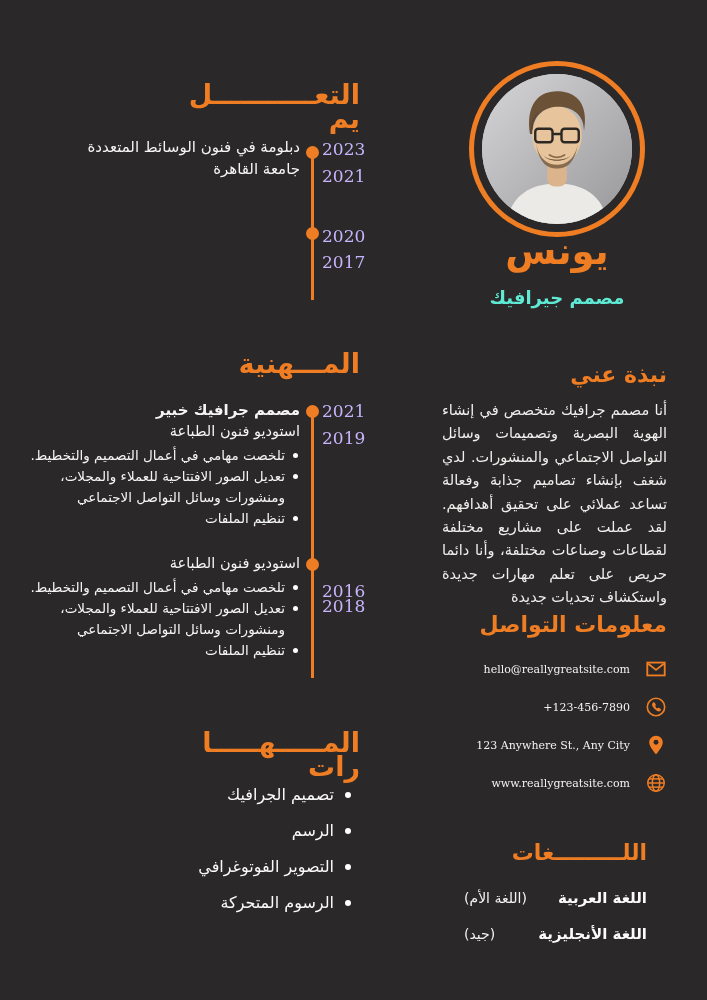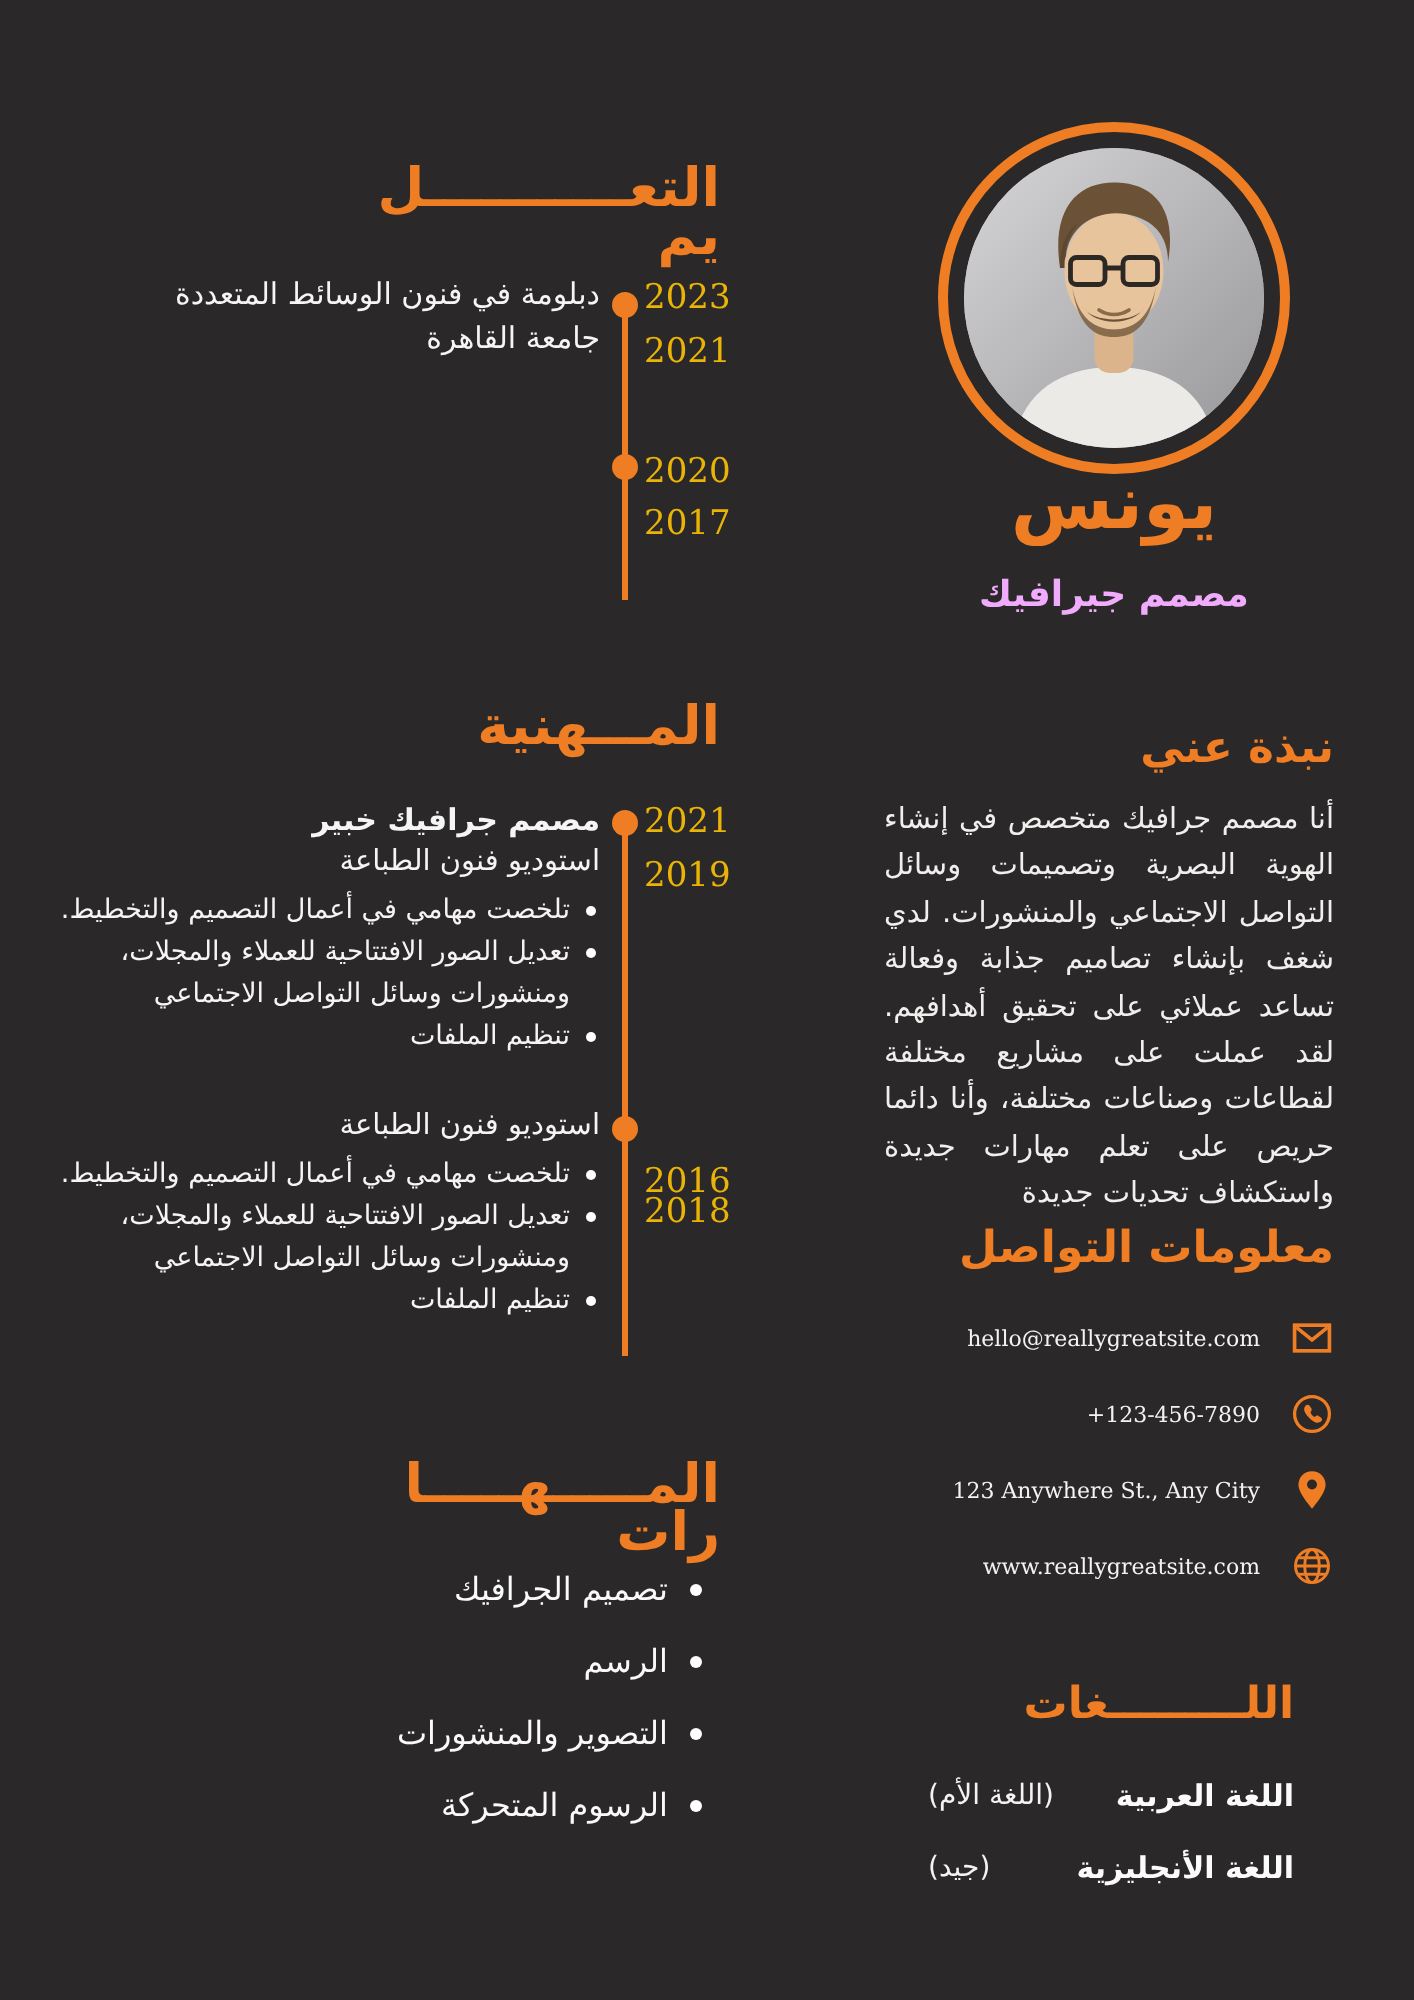--- a/index.html
+++ b/index.html
@@ -26,21 +26,21 @@
   }
   .photo-clip{
     position:absolute;inset:8px;border-radius:50%;overflow:hidden;background:#bfbfc1;
   }
   .photo-clip svg{display:block;width:100%;height:100%;}
 
   
   .name-block{position:absolute;left:447px;top:231px;width:220px;text-align:center;}
   .first-name{color:#ef7d24;font-size:37px;font-weight:bold;line-height:42px;}
   .last-name{color:#fdfdfd;font-size:37px;font-weight:bold;line-height:44px;}
-  .job-title{color:#f0abfc;font-size:18px;font-weight:bold;margin-top:14px;}
+  .job-title{color:#5eead4;font-size:18px;font-weight:bold;margin-top:14px;}
 
   
   .about{position:absolute;left:442px;top:362px;width:225px;}
   .about p{
     margin:11px 0 0 0;color:#f0efee;font-size:14.5px;line-height:23.4px;
     text-align:justify;text-align-last:right;
   }
 
   .contact{position:absolute;left:442px;top:612px;width:225px;}
   .contact-list{margin-top:12px;}
@@ -57,21 +57,21 @@
   
   .edu-header{position:absolute;left:30px;top:83px;width:330px;}
   .xp-header{position:absolute;left:30px;top:352px;width:330px;}
   .skills-header{position:absolute;left:30px;top:731px;width:330px;}
 
   .tl-line{position:absolute;width:3px;background:#ef7d24;left:311px;}
   .tl-line.edu{top:150px;height:150px;}
   .tl-line.xp{top:410px;height:268px;}
   .tl-dot{position:absolute;width:13px;height:13px;border-radius:50%;background:#ef7d24;left:306px;}
 
-  .tl-year{position:absolute;left:322px;width:44px;color:#eab308;font-size:17px;text-align:left;}
+  .tl-year{position:absolute;left:322px;width:44px;color:#c4b5fd;font-size:17px;text-align:left;}
 
   .tl-content{position:absolute;width:270px;left:30px;text-align:right;color:#f5f5f5;}
   .edu-degree{font-size:15px;line-height:22px;}
   .edu-school{font-size:15px;line-height:22px;}
 
   .xp-role{font-size:15px;font-weight:bold;line-height:21px;}
   .xp-company{font-size:14.5px;line-height:21px;margin-bottom:3px;}
   .xp-bullet{position:relative;padding-right:15px;font-size:13.5px;line-height:21px;}
   .xp-bullet::before{
     content:"";position:absolute;right:2px;top:8px;width:5px;height:5px;border-radius:50%;background:#fff;
@@ -242,17 +242,17 @@
   </div>
 
   <div class="skills-header">
     <div class="sec-h sec-h-left">المـــــهـــــا</div>
     <div class="sec-h sec-h-left">رات</div>
   </div>
 
   <div class="skills-list">
     <div class="skill-item">تصميم الجرافيك</div>
     <div class="skill-item">الرسم</div>
-    <div class="skill-item">التصوير والمنشورات</div>
+    <div class="skill-item">التصوير الفوتوغرافي</div>
     <div class="skill-item">الرسوم المتحركة</div>
   </div>
 
 </div>
 
 </body></html>

